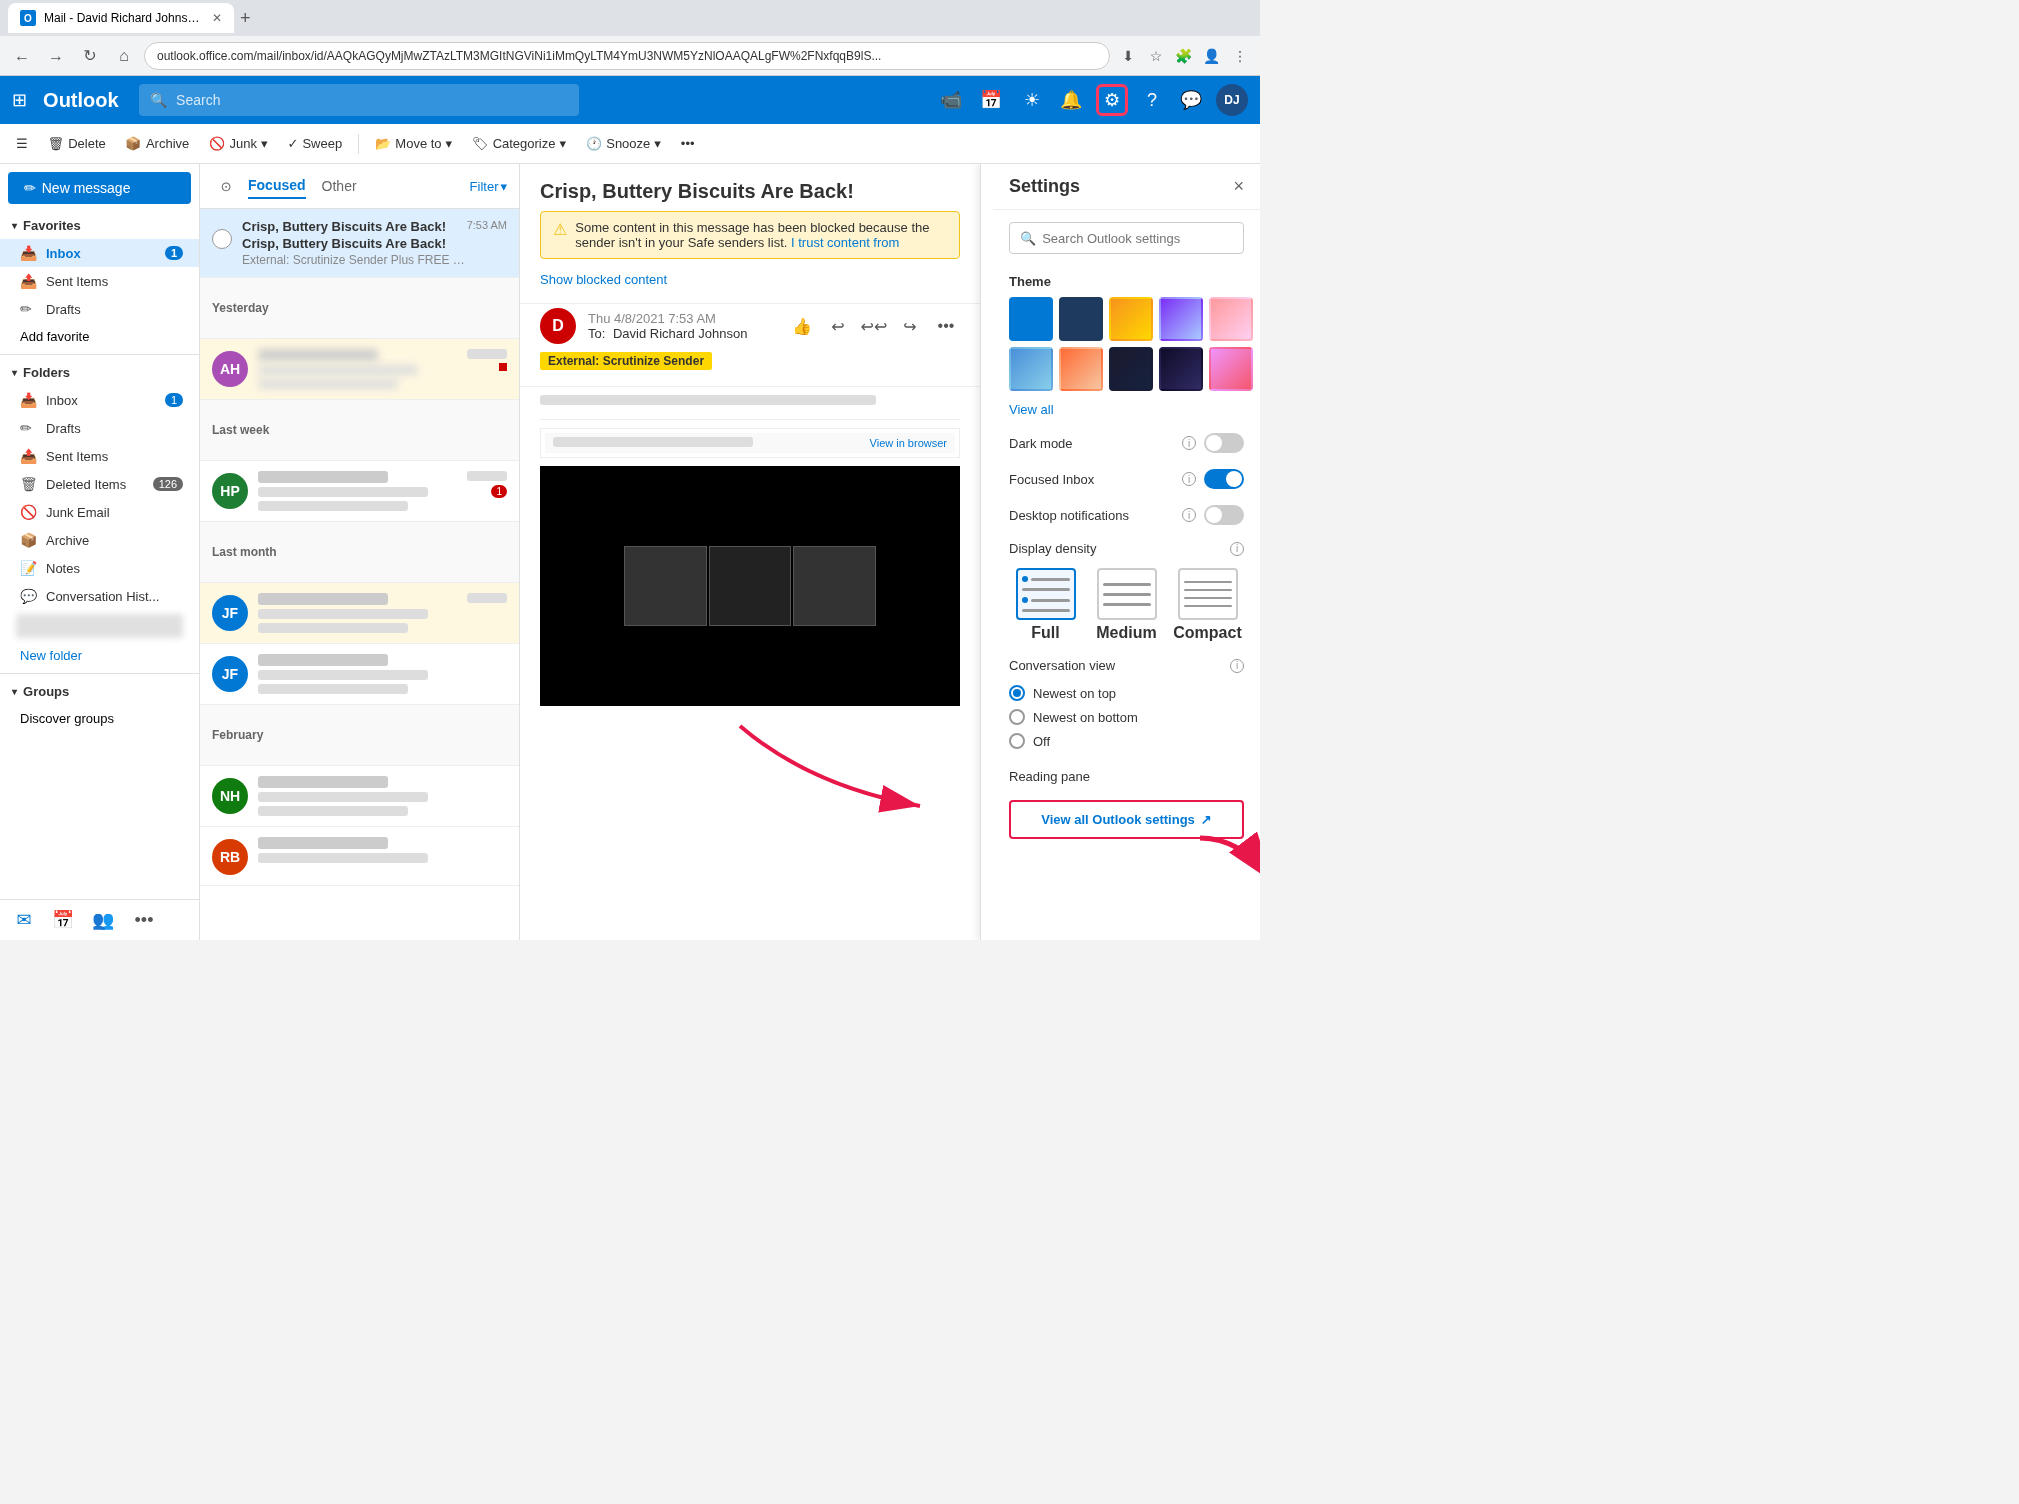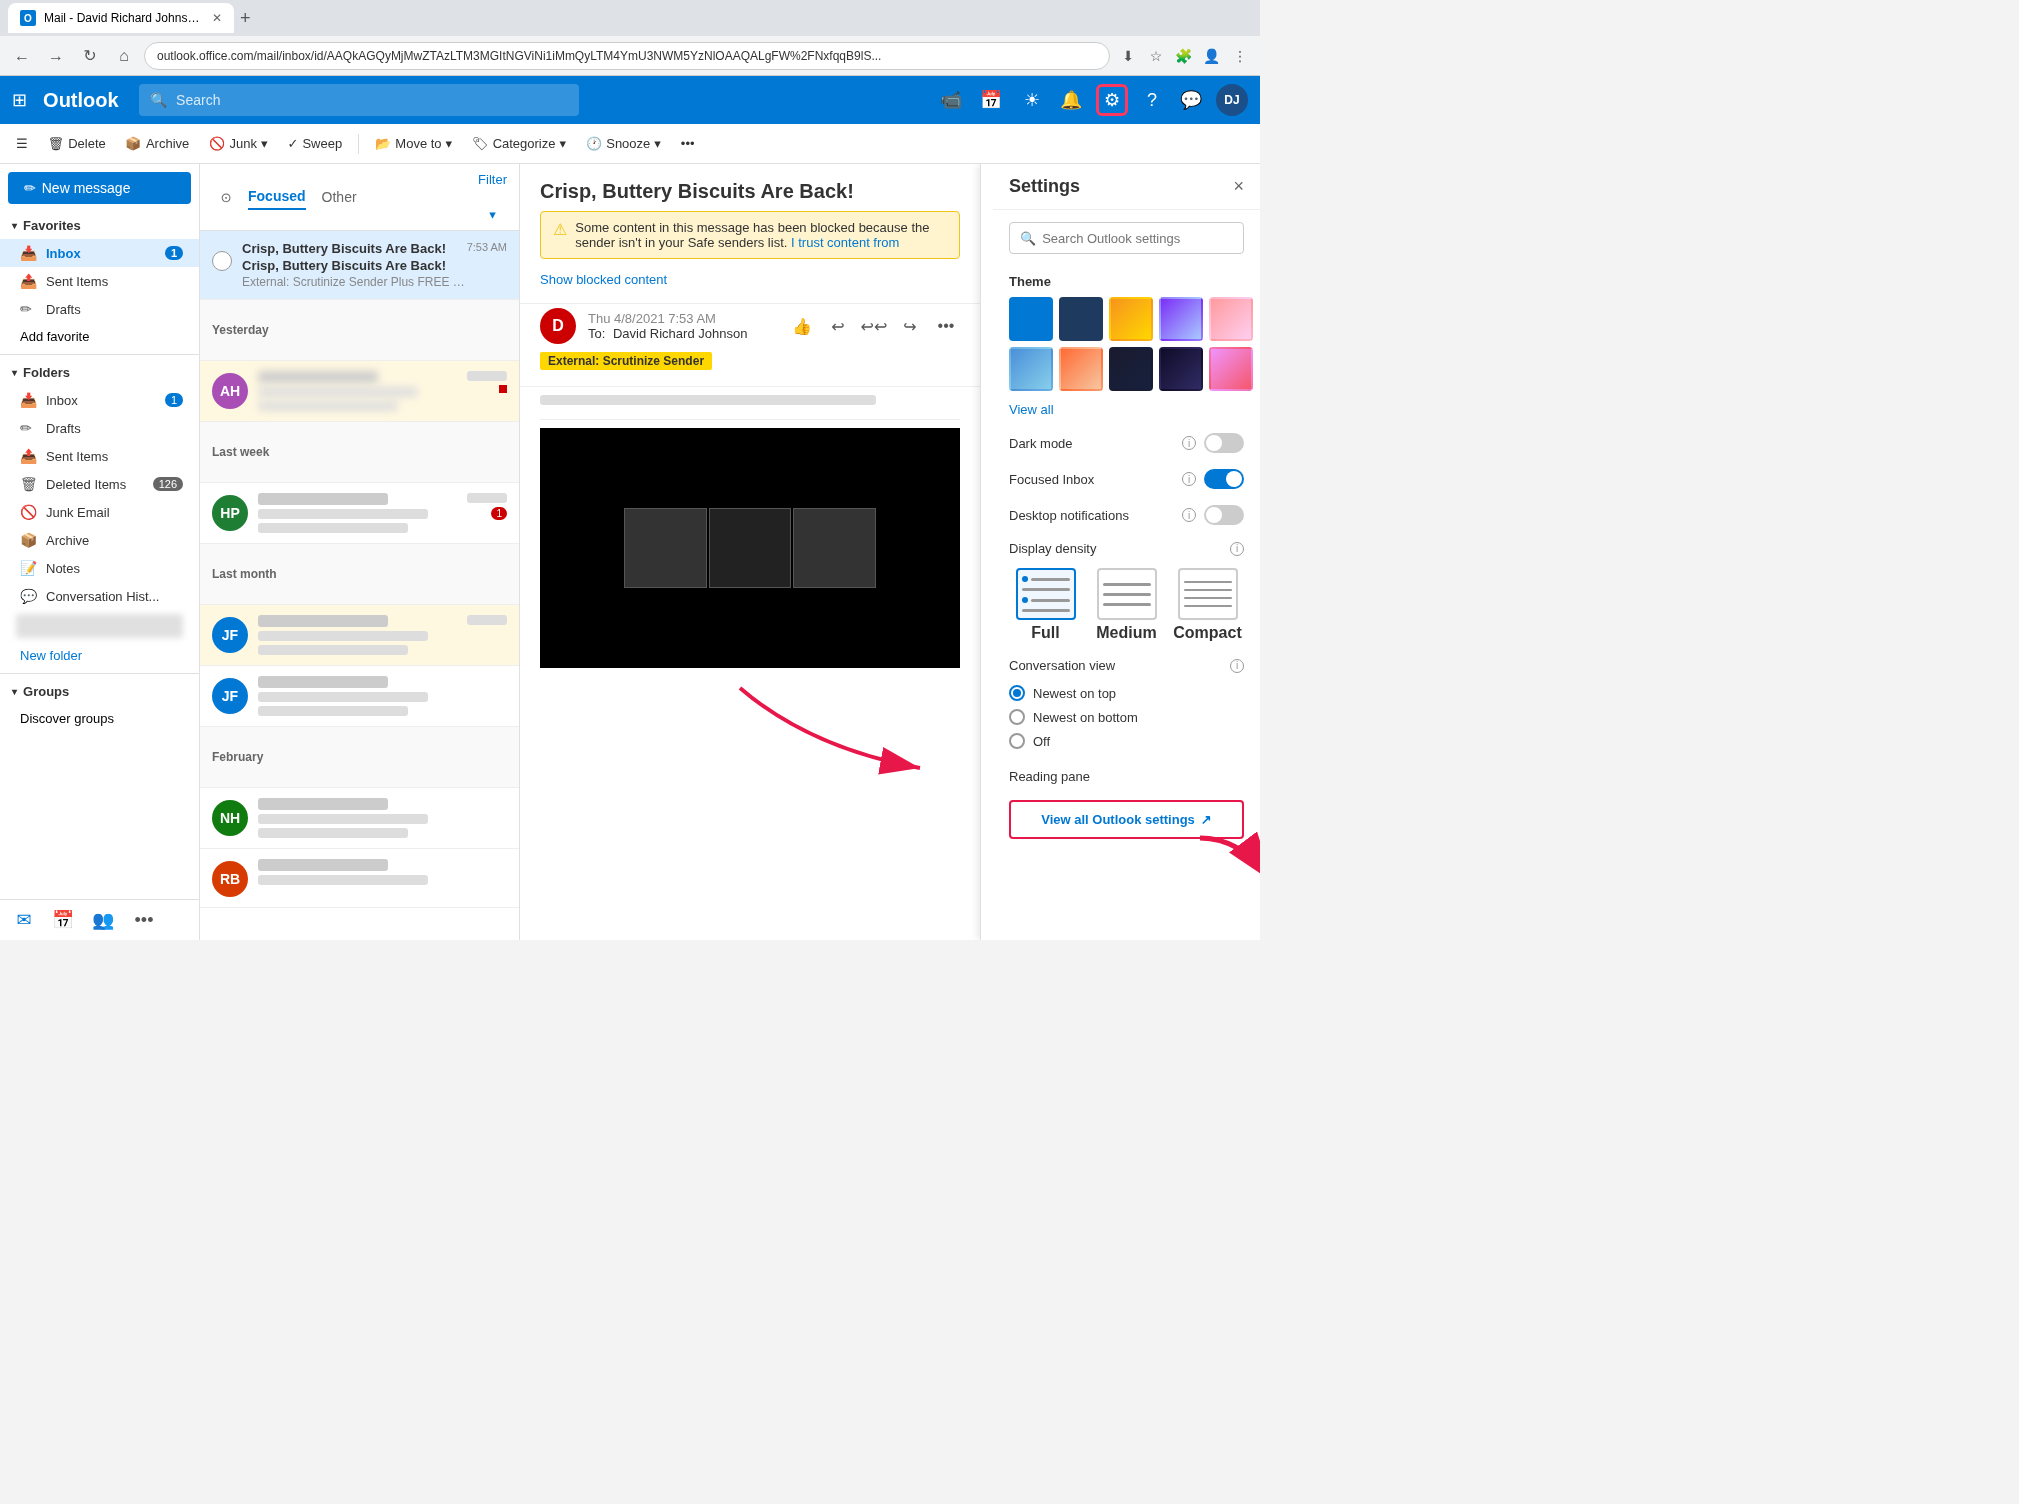--- a/index.html
+++ b/index.html
@@ -52,21 +52,21 @@
     .sidebar-item .badge.deleted { background: #666; }
     .add-favorite { color: #000000; padding: 6px 20px; font-size: 13px; cursor: pointer; }
     .new-folder { color: #0078d4; padding: 6px 20px; font-size: 13px; cursor: pointer; }
     .sidebar-divider { height: 1px; background: #e0e0e0; margin: 4px 0; }
 
     
     .email-list { width: 320px; border-right: 1px solid #e0e0e0; display: flex; flex-direction: column; flex-shrink: 0; overflow: hidden; }
     .email-list-header { padding: 8px 12px; display: flex; align-items: center; border-bottom: 1px solid #e0e0e0; flex-shrink: 0; }
     .focused-tab { font-size: 14px; font-weight: 600; color: #0078d4; border-bottom: 2px solid #0078d4; padding: 4px 0; margin-right: 16px; cursor: pointer; }
     .other-tab { font-size: 14px; color: #666; padding: 4px 0; margin-right: auto; cursor: pointer; }
-    .filter-btn { color: #0078d4; font-size: 13px; cursor: pointer; display: flex; align-items: center; gap: 20px; flex-direction: column; }
+    .filter-btn { color: #0078d4; font-size: 13px; cursor: pointer; display: flex; align-items: center; gap: 2px; }
     .select-all-btn { width: 28px; height: 28px; border: none; background: none; cursor: pointer; color: #666; margin-right: 8px; display: flex; align-items: center; justify-content: center; }
     .email-list-body { flex: 1; overflow-y: auto; }
     .date-separator { padding: 23px 12px; font-size: 12px; color: #666; font-weight: 600; background: #f9f9f9; border-bottom: 1px solid #eee; }
     .email-item { display: flex; padding: 10px 12px; border-bottom: 1px solid #eee; cursor: pointer; position: relative; }
     .email-item.selected { background: #ddeeff; }
     .email-item.unread .email-subject { font-weight: 700; }
     .email-avatar { width: 36px; height: 36px; border-radius: 50%; display: flex; align-items: center; justify-content: center; color: white; font-size: 14px; font-weight: bold; margin-right: 10px; flex-shrink: 0; margin-top: 2px; }
     .email-avatar.circle-btn { width: 20px; height: 20px; border-radius: 50%; border: 1px solid #999; background: white; margin-right: 10px; margin-top: 10px; }
     .email-content { flex: 1; min-width: 0; }
     .email-sender { font-size: 13px; font-weight: 600; color: #333; margin-bottom: 2px; white-space: nowrap; overflow: hidden; text-overflow: ellipsis; }
@@ -428,20 +428,26 @@
             </div>
           </div>
           <div style="margin-top:8px;">
             <span class="external-tag">External: Scrutinize Sender</span>
           </div>
         </div>
         <div class="email-body-content">
           <div style="padding:8px 0;border-bottom:1px solid #eee;">
             <div style="width:80%;height:10px;background:#ddd;border-radius:3px;margin-bottom:6px;"></div>
           </div>
+          <div style="width:100%;background:#fff;border:1px solid #eee;margin-top:8px;padding:4px;">
+            <div style="display:flex;justify-content:space-between;padding:4px 8px;background:#f9f9f9;">
+              <div style="width:200px;height:10px;background:#ddd;border-radius:3px;"></div>
+              <span style="color:#0078d4;font-size:11px;cursor:pointer;">View in browser</span>
+            </div>
+          </div>
           <div class="email-body-img" style="width:100%;height:240px;background:#000;display:flex;align-items:center;justify-content:center;">
             <div style="display:flex;gap:2px;align-items:stretch;height:80px;width:60%;">
               <div style="flex:1;background:#333;border:1px solid #555;"></div>
               <div style="flex:1;background:#222;border:1px solid #555;"></div>
               <div style="flex:1;background:#333;border:1px solid #555;"></div>
             </div>
           </div>
 
           <div style="position:relative;height:120px;">
             <svg style="position:absolute;right:0;bottom:0;width:300px;height:120px;" viewBox="0 0 300 120">

